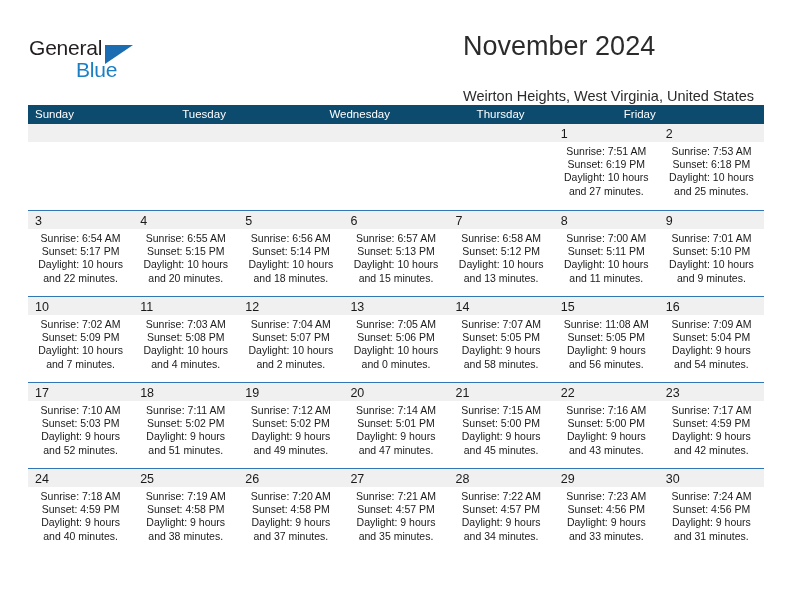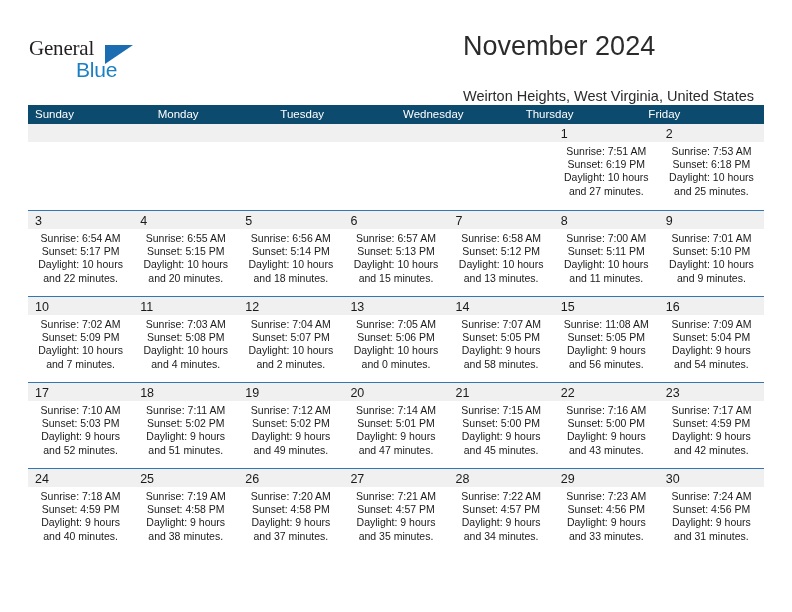--- a/index.html
+++ b/index.html
@@ -34,21 +34,21 @@
     top: 36px;
     width: 180px;
     height: 48px;
   }
   .logo-general {
     position: absolute;
     left: 0; top: 0;
     font-size: 21px;
     letter-spacing: -0.2px;
     color: #231f20;
-    font-family: Liberation Serif, serif;
+    font-family: Liberation Sans, sans-serif;
   }
   .logo-blue {
     position: absolute;
     left: 47px; top: 22px;
     font-size: 21px;
     letter-spacing: -0.2px;
     color: #1b7fc4;
     font-family: "Liberation Sans", sans-serif;
   }
   .logo-triangle {
@@ -160,21 +160,20 @@
       <div class="cal-title">November 2024</div>
       <div class="cal-subtitle">Weirton Heights, West Virginia, United States</div>
     </div>
 
   </div>
 
   <div class="calendar">
 
     <div class="weekday-row">
       <div class="weekday">Sunday</div>
-      <div class="weekday">Monday</div>
       <div class="weekday">Tuesday</div>
       <div class="weekday">Wednesday</div>
       <div class="weekday">Thursday</div>
       <div class="weekday">Friday</div>
     </div>
 
     <div id="weeks-container">
         <div class="week-row first">
           <div class="day-cell empty">
             <div class="day-number-band"><span class="day-number"></span></div>

